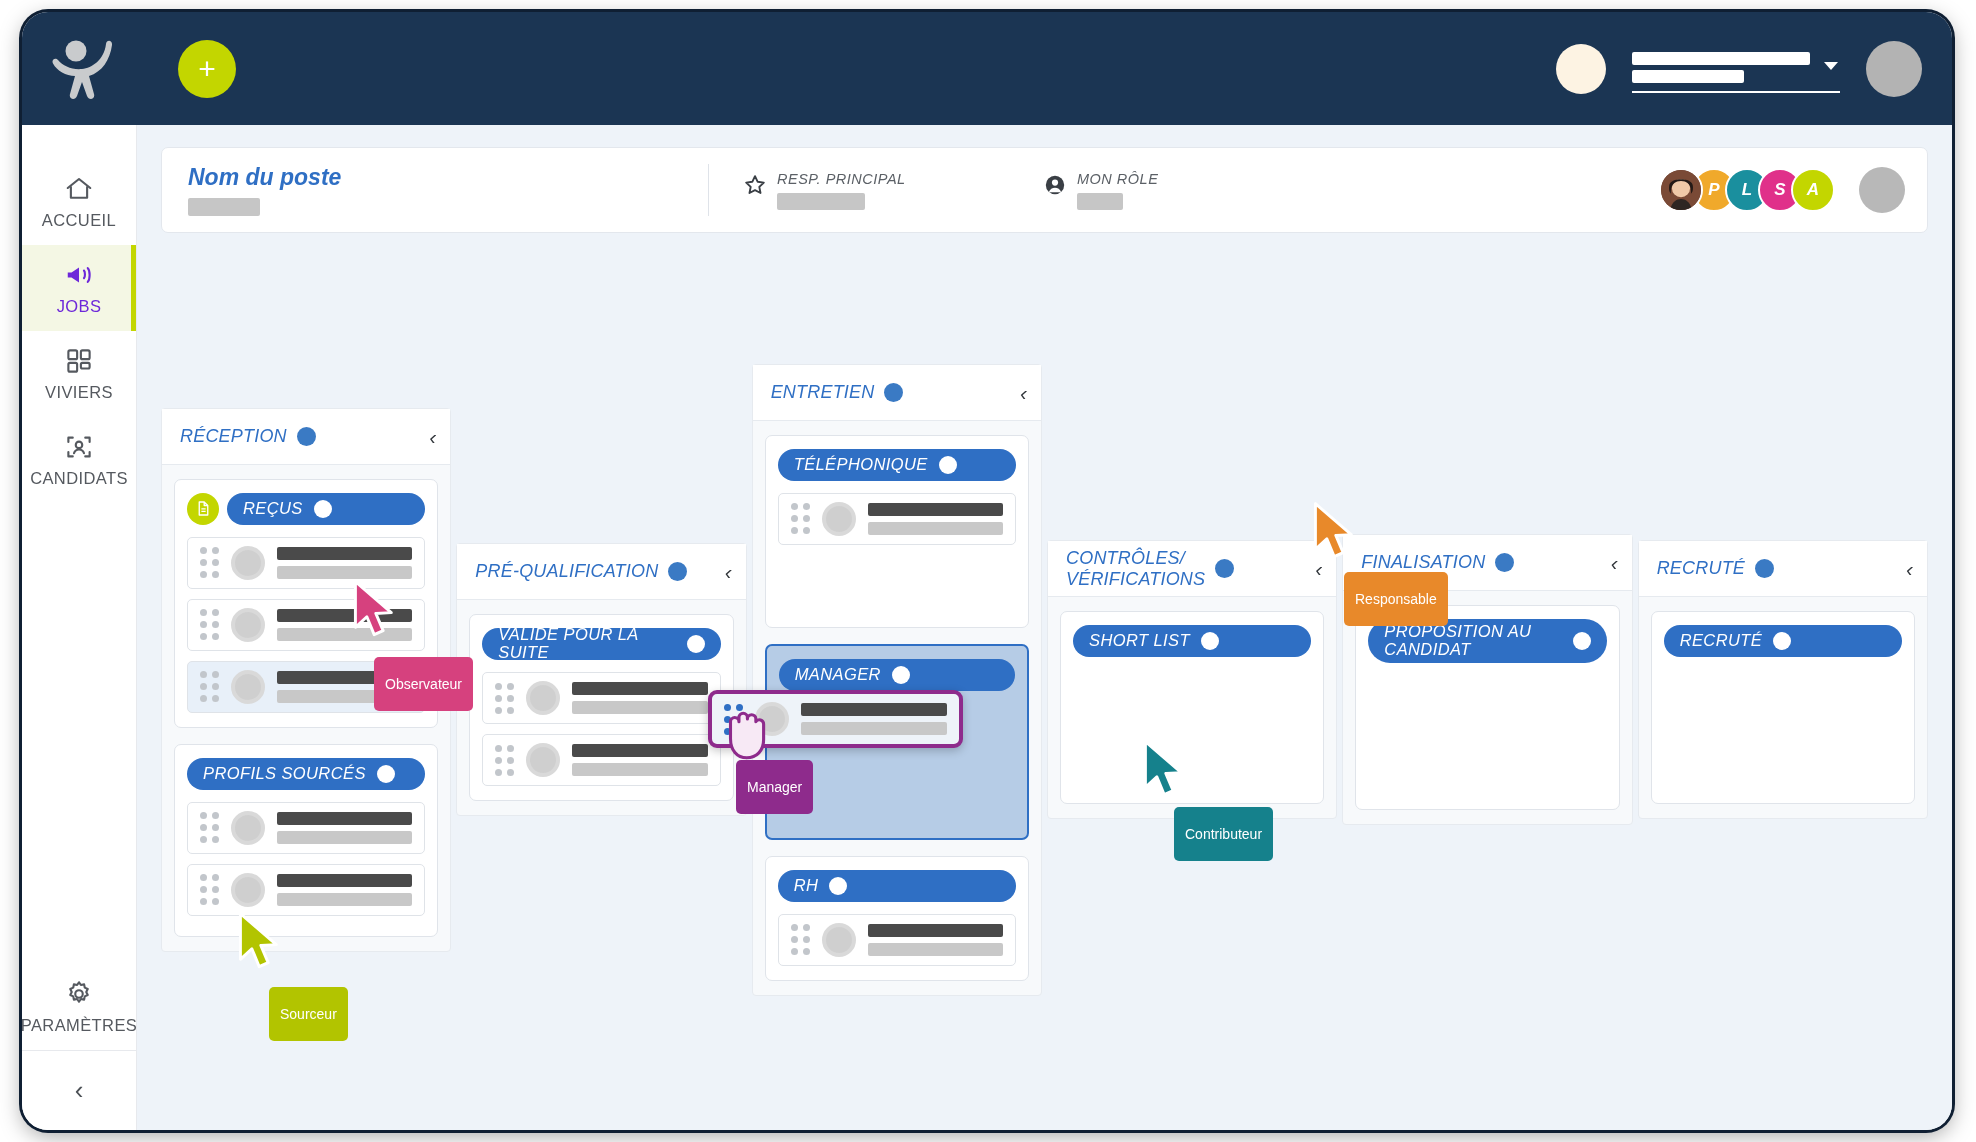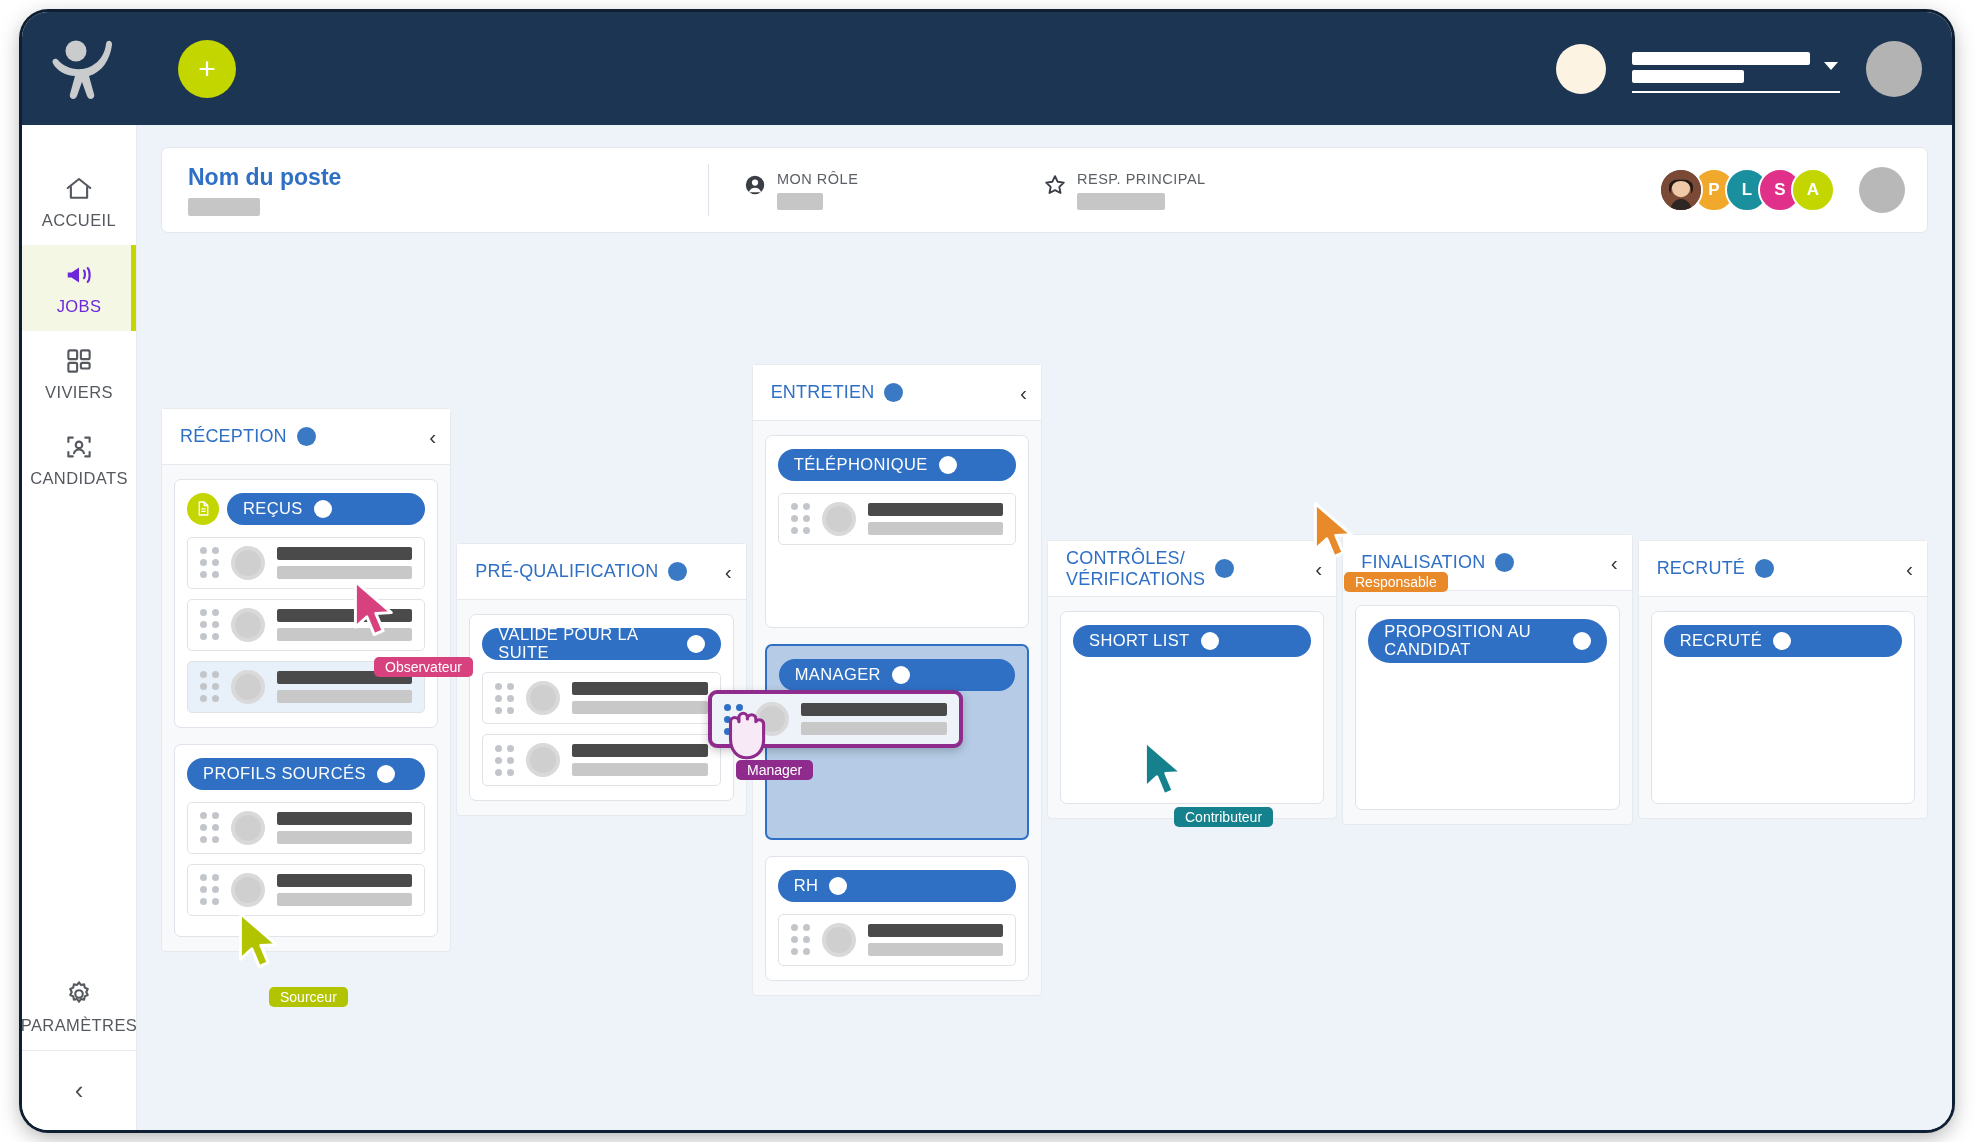--- a/index.html
+++ b/index.html
@@ -92,21 +92,21 @@
     height: 80px; width: 100%;
     display: flex; align-items: center; justify-content: center;
     border-top: 1px solid #e7e9ed; cursor: pointer;
     color: #4c5156; font-size: 26px;
   }
 
   
   #main {
     flex: 1; background: #eef3f9;
     padding: 22px 24px 24px 24px;
-    display: flex; flex-direction: column; min-width: 0;
+    display: flex; flex-direction: column; min-width: 0; font-style: italic;
   }
 
   
   #job-header {
     background: #ffffff; border: 1px solid #e3e7ed; border-radius: 7px;
     height: 86px; display: flex; align-items: center;
     padding: 0 22px 0 26px; flex-shrink: 0;
   }
   #job-title-block { width: 520px; }
   #job-title { color: #2f6fc4; font-size: 23px; font-weight: bold; }
@@ -196,21 +196,21 @@
   .cand-avatar {
     width: 34px; height: 34px; border-radius: 50%;
     background: #cfcfcf; border: 4px solid #d9d9d9; flex-shrink: 0; position: relative;
   }
   .cand-lines { flex: 1; display: flex; flex-direction: column; gap: 6px; }
   .line-dark  { height: 13px; background: #4a4a4a; border-radius: 2px; }
   .line-light { height: 13px; background: #c8c8c8; border-radius: 2px; }
 
   
   .role-badge {
-    position: absolute; padding: 2px 11px; border-radius: 5px;
+    position: absolute; padding: 19px 11px; border-radius: 5px;
     color: #ffffff; font-size: 14px; white-space: nowrap; z-index: 45;
   }
   
   .cursor { position: absolute; z-index: 44; pointer-events: none; }
 </style>
 </head>
 <body>
 
 <div id="app-frame">
 
@@ -297,38 +297,38 @@
 
       <div id="job-header">
         <div id="job-title-block">
           <div id="job-title">Nom du poste</div>
           <div id="job-title-skel"></div>
         </div>
 
         <div class="meta-divider"></div>
 
 
+        <div class="meta-group" id="meta-resp">
+          <svg class="meta-ico" viewBox="0 0 24 24" fill="none" stroke="#3a3f45" stroke-width="1.9" stroke-linejoin="round">
+            <path d="M12 3.2l2.7 5.6 6.1.8-4.5 4.3 1.2 6.1L12 17.2 6.5 20l1.2-6.1L3.2 9.6l6.1-.8z"></path>
+          </svg>
+          <div>
+            <div class="meta-label">RESP. PRINCIPAL</div>
+            <div class="meta-skel"></div>
+          </div>
+        </div>
+
         <div class="meta-group" id="meta-role">
           <svg class="meta-ico" viewBox="0 0 24 24">
             <circle cx="12" cy="12" r="9.2" fill="#3a3f45"></circle>
             <circle cx="12" cy="9.6" r="3.1" fill="#fff"></circle>
             <path d="M5.8 19.2c1.1-3 3.6-4.4 6.2-4.4s5.1 1.4 6.2 4.4z" fill="#fff"></path>
           </svg>
           <div>
             <div class="meta-label">MON RÔLE</div>
-            <div class="meta-skel"></div>
-          </div>
-        </div>
-
-        <div class="meta-group" id="meta-resp">
-          <svg class="meta-ico" viewBox="0 0 24 24" fill="none" stroke="#3a3f45" stroke-width="1.9" stroke-linejoin="round">
-            <path d="M12 3.2l2.7 5.6 6.1.8-4.5 4.3 1.2 6.1L12 17.2 6.5 20l1.2-6.1L3.2 9.6l6.1-.8z"></path>
-          </svg>
-          <div>
-            <div class="meta-label">RESP. PRINCIPAL</div>
             <div class="meta-skel"></div>
           </div>
         </div>
 
         <div id="avatar-stack">
           <div class="stack-av" id="stack-photo">
             <svg viewBox="0 0 44 44" style="width:100%;height:100%">
               <circle cx="22" cy="22" r="22" fill="#7a4a36"></circle>
               <circle cx="22" cy="20" r="10" fill="#f0c9a8"></circle>
               <path d="M9 17c1-9 25-9 26 0 1 7-2 9-2 9s2-14-11-14S11 26 11 26s-3-2-2-9z" fill="#241a17"></path>

